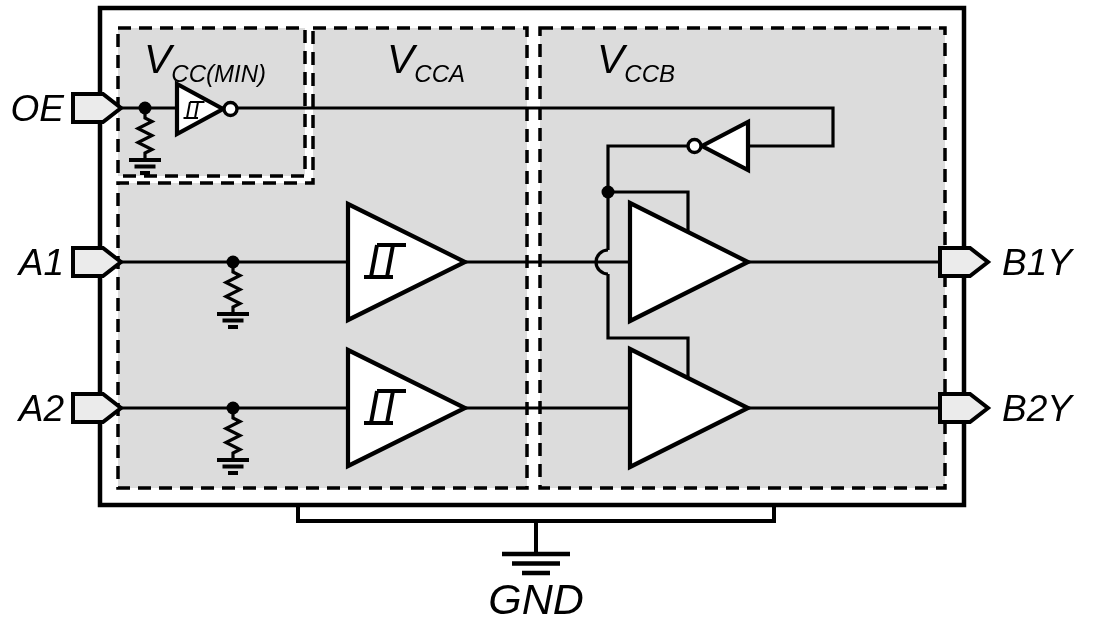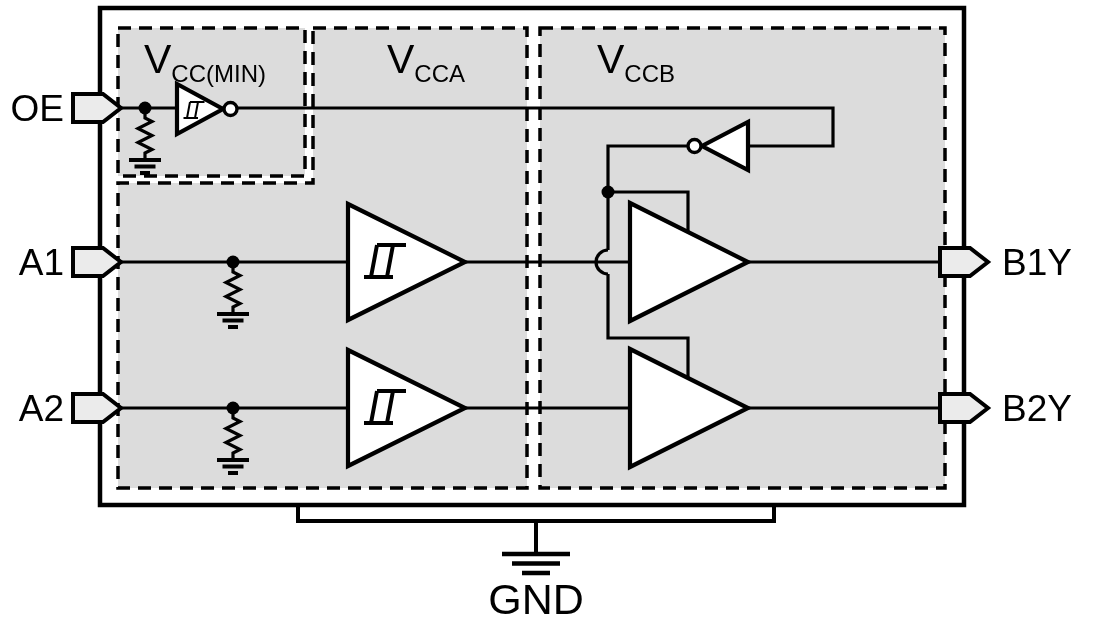--- a/index.html
+++ b/index.html
@@ -4,21 +4,21 @@
 <style>
   html, body {
     margin: 0;
     padding: 0;
     background: #ffffff;
     width: 1100px;
     height: 622px;
     overflow: hidden;
     font-family: "Liberation Sans", sans-serif;
   }
-  .stage { position: relative; width: 1100px; height: 622px; }
+  .stage { position: relative; width: 1100px; height: 622px; font-style: italic; }
   svg { display: block; }
   .wire   { fill: none; stroke: #000; stroke-width: 3.2; }
   .thick  { fill: none; stroke: #000; stroke-width: 4.5; }
   .gndnet { fill: none; stroke: #000; stroke-width: 4; }
   .dash   { fill: none; stroke: #000; stroke-width: 3.5; stroke-dasharray: 13 8; }
   .comp   { fill: #ffffff; stroke: #000; stroke-width: 4.2; stroke-linejoin: miter; }
   .bub    { fill: #ffffff; stroke: #000; stroke-width: 3.4; }
   .dot    { fill: #000; stroke: none; }
   .region { stroke: none; }
   .lbl    { fill: #000; }

